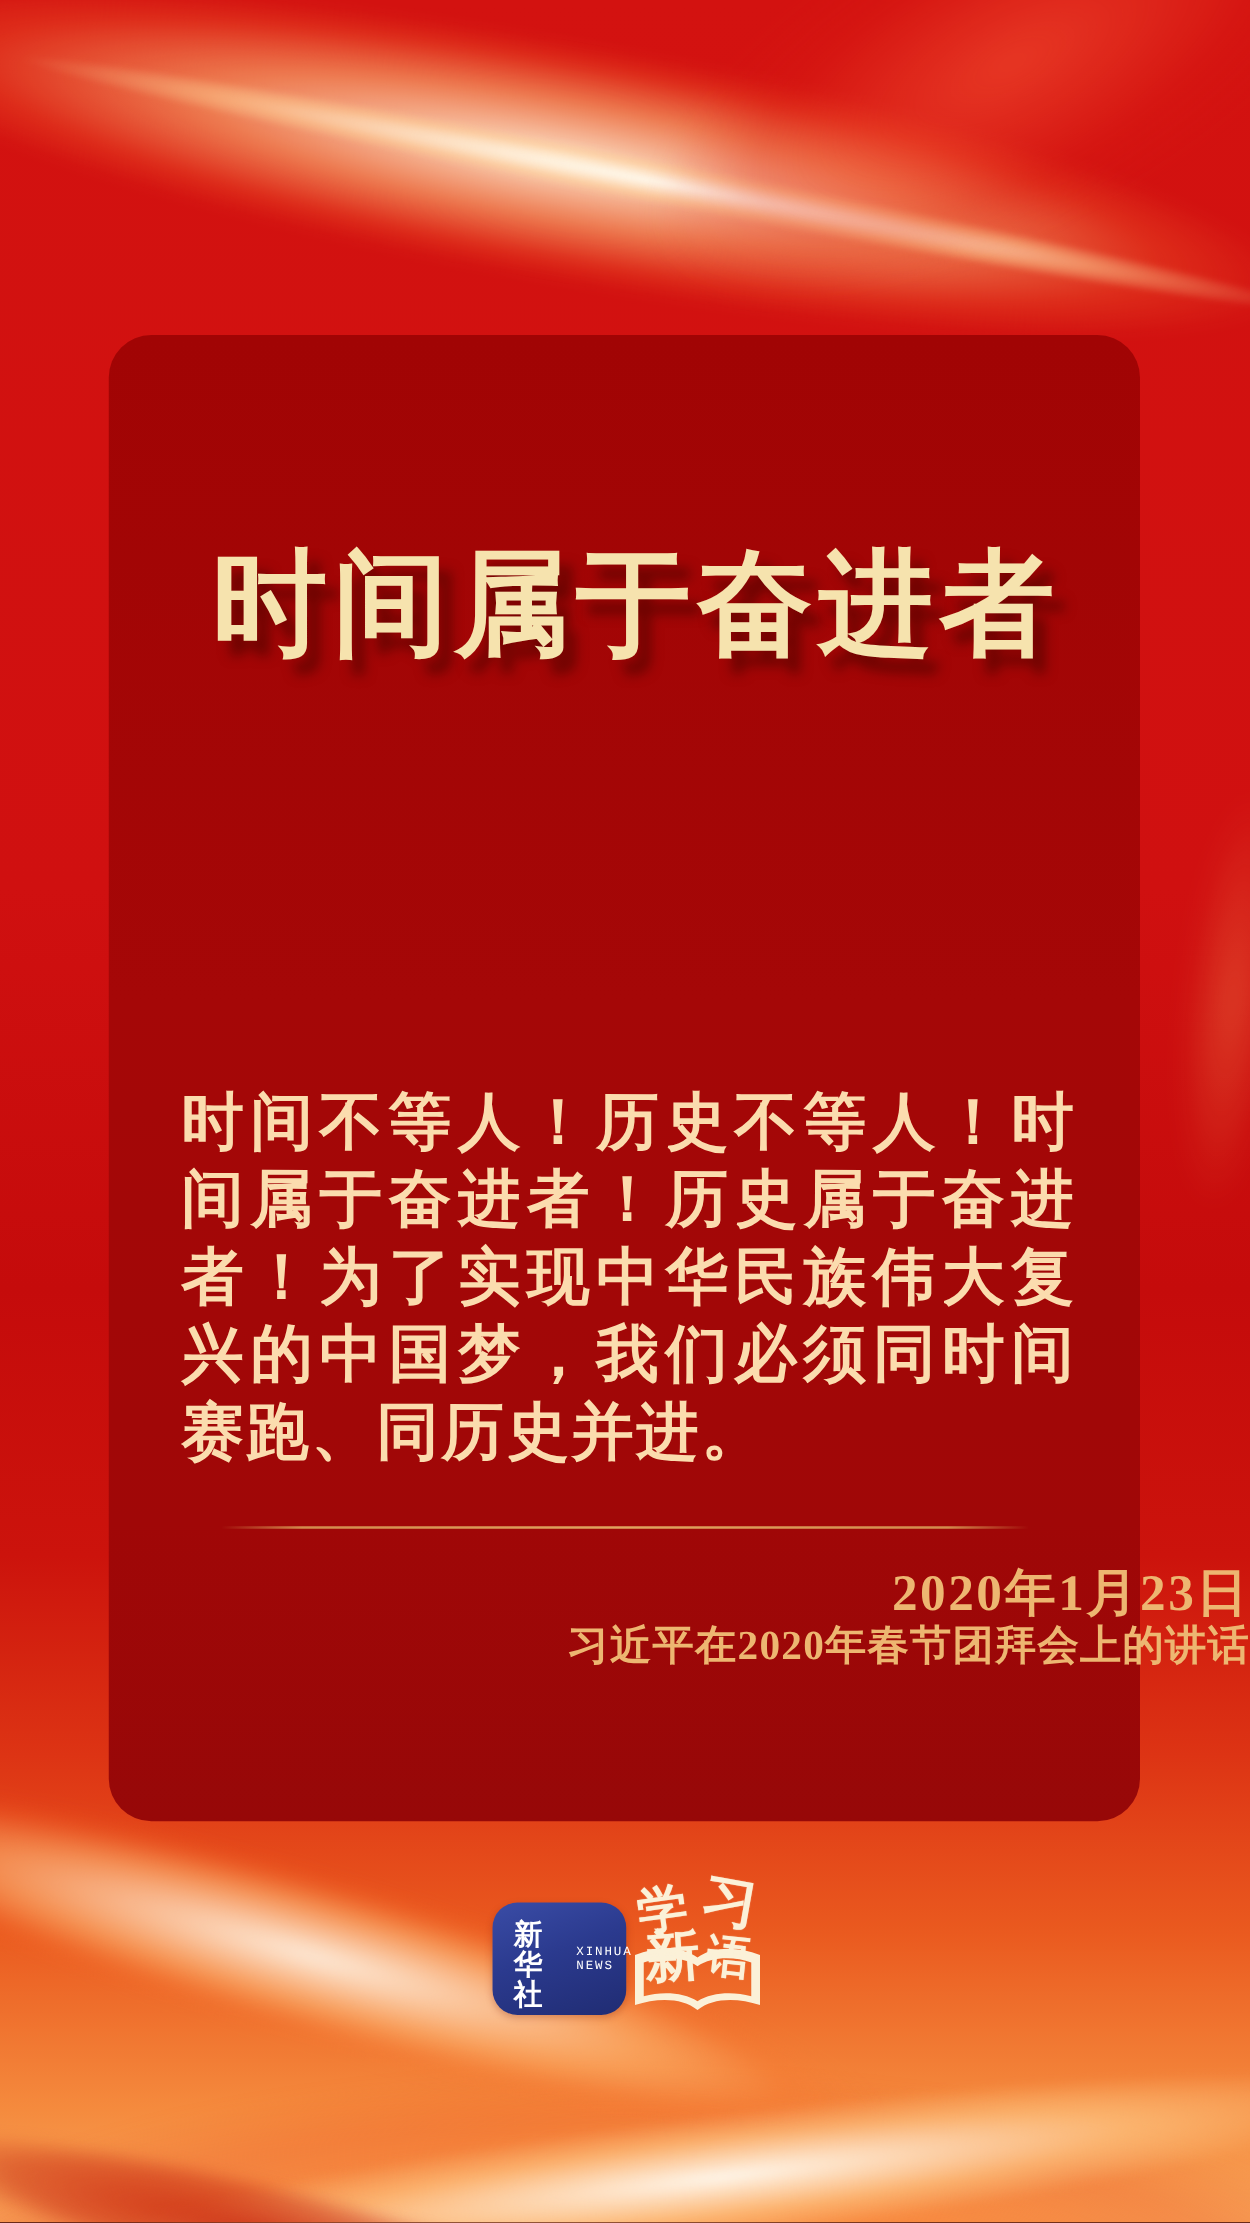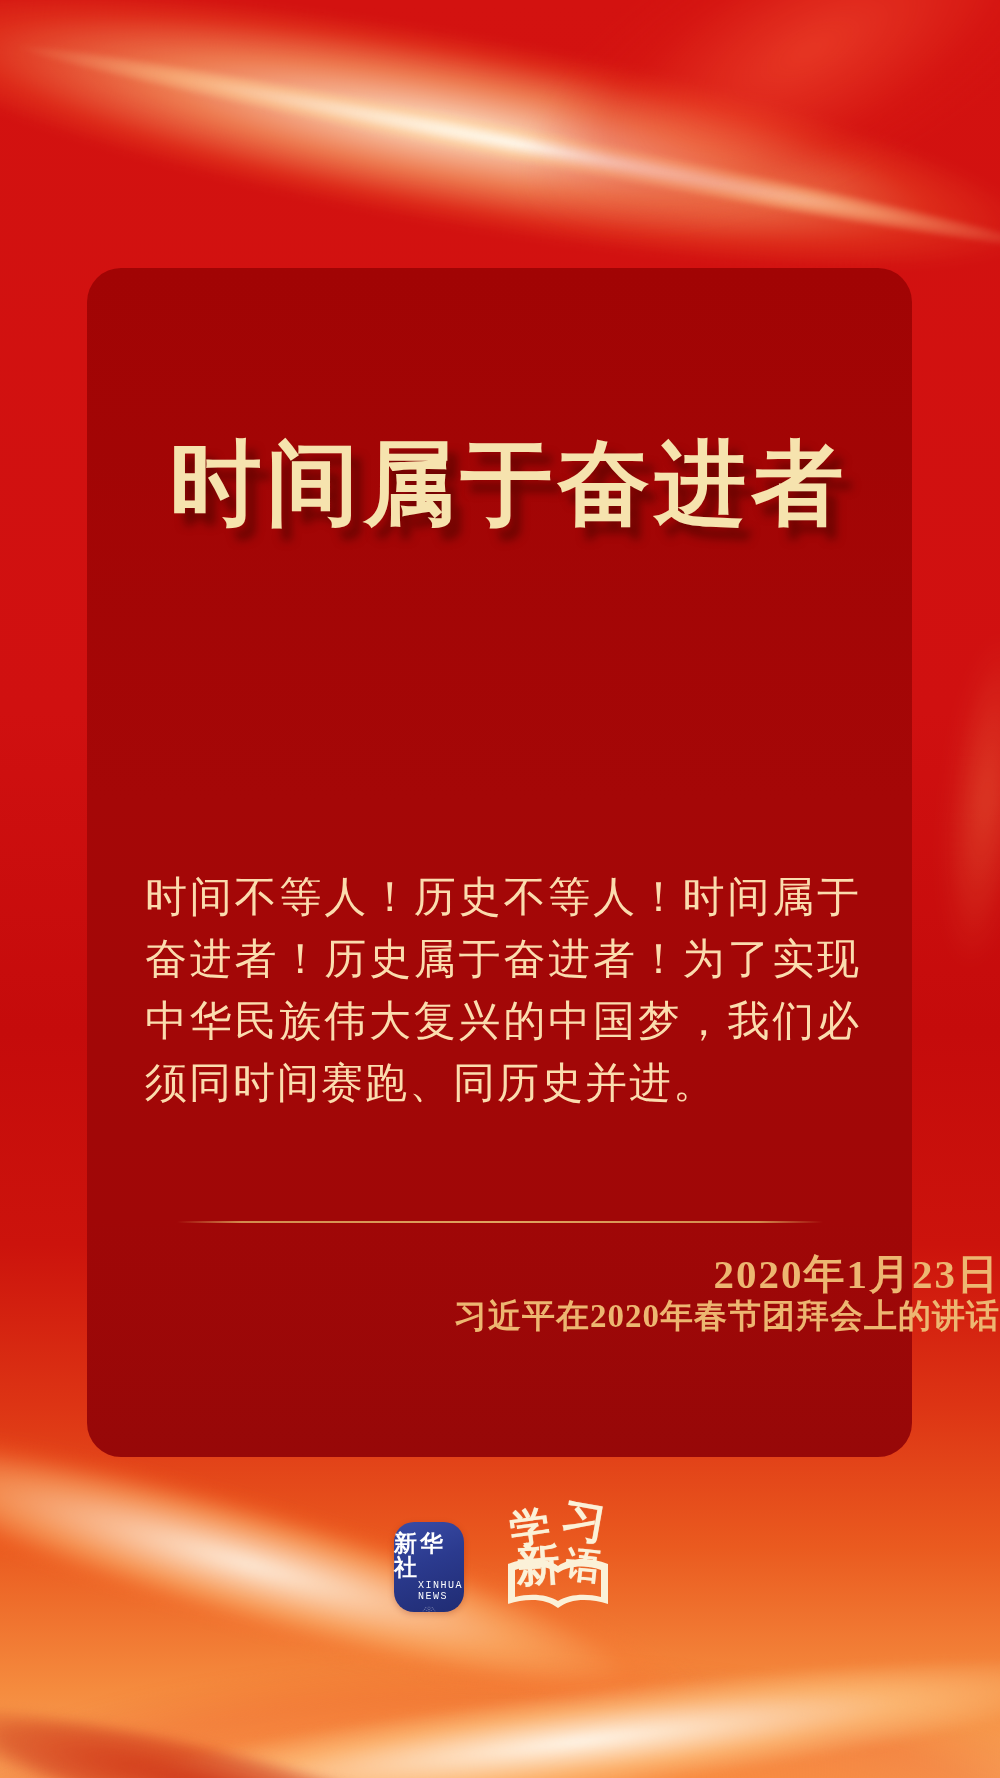--- a/index.html
+++ b/index.html
@@ -74,52 +74,53 @@
     filter:blur(5px);
   }
   .panel{
     position:absolute;left:87px;top:268px;width:825px;height:1189px;
     border-radius:34px;
     background:linear-gradient(180deg,#a10404 0%,#a50707 45%,#a00707 80%,#970808 100%);
   }
   .title{
     position:absolute;left:0;top:420px;width:1000px;
     text-align:center;
-    font-family:Liberation Sans, sans-serif;
+    font-family:Liberation Serif, serif;
     font-weight:bold;
     font-size:92px;line-height:126px;letter-spacing:5px;
     padding-left:18px;box-sizing:border-box;
     color:#f6e3ae;
     text-shadow:10px 12px 9px rgba(96,4,0,0.80);
   }
   .quote-body{
     position:absolute;left:145px;top:866px;width:716px;
-    font-size:42px;line-height:62px;letter-spacing:2px;
-    font-weight:normal;color:#fbdcae;
+    font-size:50px;line-height:62px;letter-spacing:2px;
+    font-weight:bold;color:#fbdcae;
     text-align:justify;
   }
   .divider{
     position:absolute;left:177px;top:1221px;width:646px;height:2px;
     background:linear-gradient(90deg,
       rgba(216,154,85,0) 0%, rgba(216,154,85,0.9) 10%,
       #e0a45f 50%, rgba(216,154,85,0.9) 90%, rgba(216,154,85,0) 100%);
   }
   .quote-date,.quote-attribution{
     position:absolute;left:0;width:1000px;text-align:right;
     font-family:"Liberation Serif","DejaVu Serif",serif;
     font-weight:bold;color:#edb671;
   }
   .quote-date{top:1247px;font-size:41px;letter-spacing:2px;}
   .quote-attribution{top:1294px;font-size:33px;letter-spacing:1px;}
   .xinhua{
-    position:absolute;left:394px;top:1522px;width:70px;height:90px;
+    position:absolute;left:394px;top:1522px;width:90px;height:90px;
     border-radius:20px;
     background:linear-gradient(160deg,#3a4ca6 0%,#2b3a8e 45%,#202c73 100%);
-    display:flex;flex-direction:column;align-items:center;
+    display:flex;align-items:center;
     box-shadow:0 2px 6px rgba(120,20,0,0.25);
+    padding-left:17px;
   }
   .xinhua-cn{
     margin-top:9px;color:#ffffff;font-weight:bold;
     font-size:23px;line-height:24px;letter-spacing:3px;
     font-family:"DejaVu Serif","Liberation Serif",serif;
   }
   .xinhua-en{
     margin-top:1px;color:#ffffff;
     font-family:Liberation Mono, monospace;
     font-size:10px;letter-spacing:1.5px;line-height:11px;margin-left:24px;

